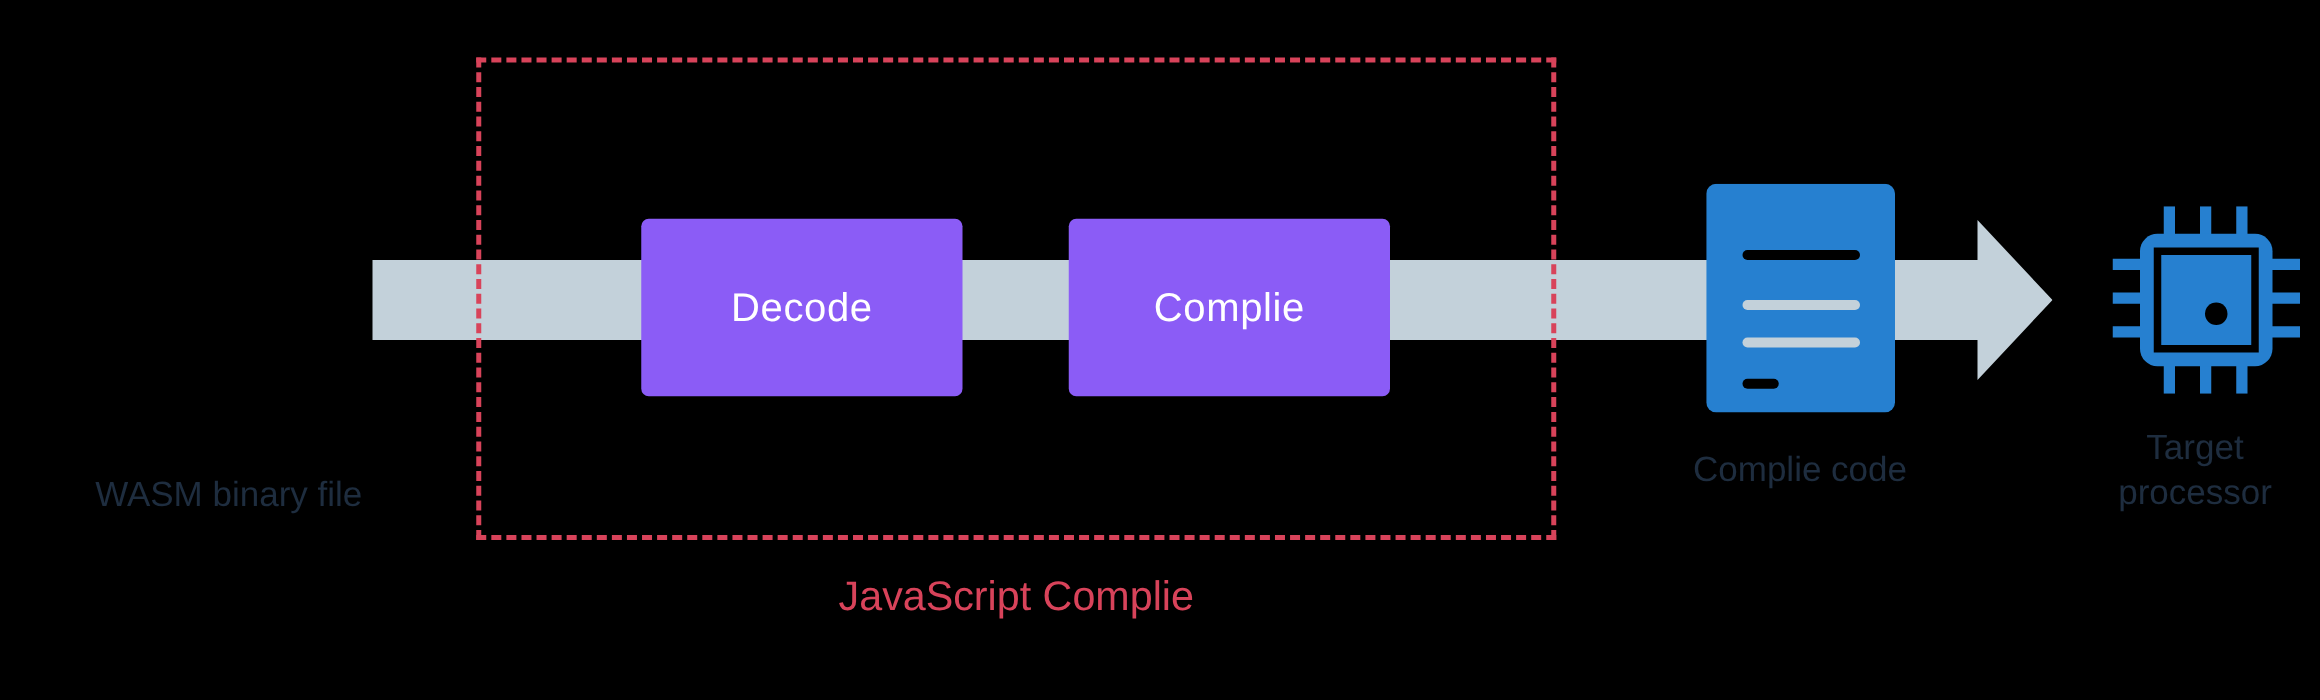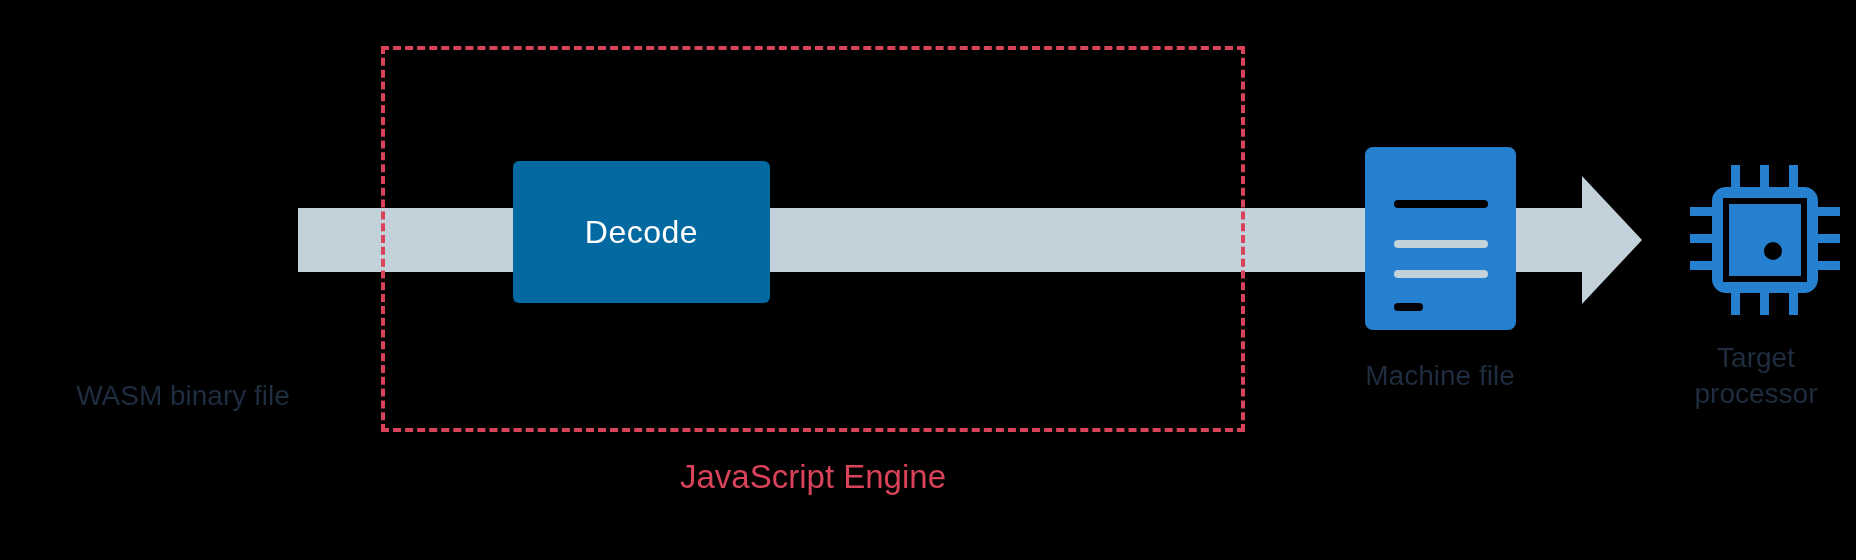--- a/index.html
+++ b/index.html
@@ -89,24 +89,24 @@
     width: 864px;
     text-align: center;
     color: #d8435a;
     font-size: 33px;
     line-height: 1.15;
   }
 
   
   .stage-box {
     position: absolute;
-    top: 161px;
+    top: 175px;
     width: 257px;
     height: 142px;
-    background: #0369a1;
+    background: #8b5cf6;
     border-radius: 6px;
     display: flex;
     align-items: center;
     justify-content: center;
     color: #ffffff;
     font-size: 32px;
     letter-spacing: 0.5px;
   }
   .stage-decode { left: 513px; }
   .stage-compile { left: 855px; }
@@ -167,22 +167,25 @@
     </svg>
   </div>
 
 
   <div class="engine-box"></div>
 
   <div class="stage-box stage-decode">
     <span>Decode</span>
   </div>
 
-
-  <div class="engine-label">JavaScript Engine</div>
+  <div class="stage-box stage-compile">
+    <span>Complie</span>
+  </div>
+
+  <div class="engine-label">JavaScript Complie</div>
 
   <div class="doc-icon">
     <svg width="151" height="183" viewBox="0 0 151 183" xmlns="http://www.w3.org/2000/svg">
       <rect x="0" y="0" width="151" height="183" rx="8" ry="8" fill="#2680d0"></rect>
       <rect x="29" y="53" width="94" height="8" rx="4" fill="#000000"></rect>
       <rect x="29" y="93" width="94" height="8" rx="4" fill="#c3d1da"></rect>
       <rect x="29" y="123" width="94" height="8" rx="4" fill="#c3d1da"></rect>
       <rect x="29" y="156" width="29" height="8" rx="4" fill="#000000"></rect>
     </svg>
   </div>
@@ -209,20 +212,20 @@
       <rect x="22" y="22" width="106" height="106" rx="14" ry="14" fill="#2680d0"></rect>
 
       <rect x="36" y="36" width="78" height="78" fill="#2680d0" stroke="#000000" stroke-width="6"></rect>
 
       <circle cx="83" cy="86" r="9" fill="#000000"></circle>
     </svg>
   </div>
 
   <div class="caption caption-wasm">WASM binary file</div>
 
-  <div class="caption caption-machine">Machine file</div>
+  <div class="caption caption-machine">Complie code</div>
 
   <div class="caption caption-target">
     <div>Target</div>
     <div>processor</div>
   </div>
 
 </div>
 
 </body></html>

